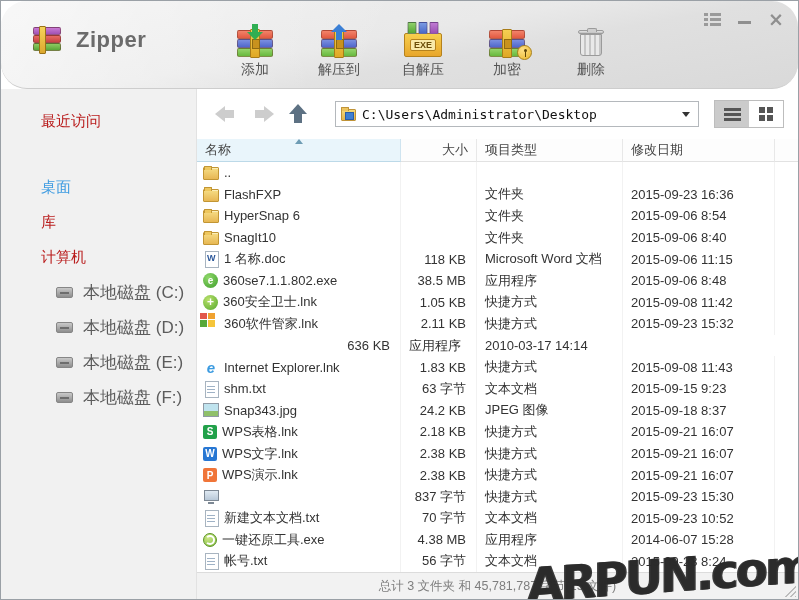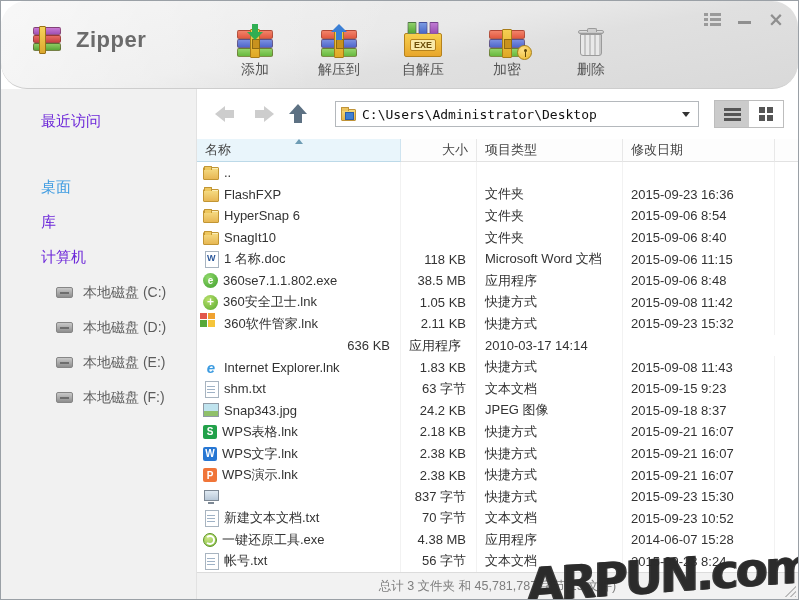--- a/index.html
+++ b/index.html
@@ -66,23 +66,23 @@
 
   .win-controls { position:absolute; right:14px; top:12px; display:flex; gap:17px; align-items:center; }
   .menu-icon { width:17px; height:13px; display:flex; flex-direction:column; justify-content:space-between; }
   .menu-icon i { height:3px; background:linear-gradient(to right,#9a9a9a 0 4px,rgba(0,0,0,0) 4px 6px,#9a9a9a 6px 100%); }
   .min-icon { width:13px; height:3px; background:#8f8f8f; margin-top:5px; }
   .close-icon { font-size:19px; color:#8f8f8f; font-weight:bold; line-height:13px; font-family:"DejaVu Sans",sans-serif; }
 
   
   .main { flex:1; display:flex; min-height:0; }
   .sidebar { width:196px; flex:none; background:#f1f1f1; border-right:1px solid #e2e2e2; padding-top:15px; }
-  .side-item { height:35px; display:flex; align-items:center; padding-left:40px; font-size:15px; color:#6d28d9; cursor:default; }
+  .side-item { height:35px; display:flex; align-items:center; padding-left:40px; font-size:15px; color:#b91c1c; cursor:default; }
   .side-item.active { color:#3b9ae1;margin-top:31px; }
-  .drive-item { height:35px; display:flex; align-items:center; gap:10px; padding-left:55px; font-size:14px; color:#5c5c5c; cursor:default; }
+  .drive-item { height:35px; display:flex; align-items:center; gap:10px; padding-left:55px; font-size:17px; color:#5c5c5c; cursor:default; }
   .disk-icon { width:17px; height:11px; border-radius:2px; border:1px solid #868686;
      background:linear-gradient(#c9c9c9,#8e8e8e); position:relative; flex:none; }
   .disk-icon::after { content:''; position:absolute; left:3px; top:4px; width:9px; height:2px; background:#6d6d6d; }
 
   .content { flex:1; display:flex; flex-direction:column; min-width:0; position:relative; background:#fff; }
 
   
   .addressbar { height:50px; flex:none; display:flex; align-items:center; padding:0 14px 0 18px; gap:15px; background:#fff; }
   .nav-arrow { width:22px; height:16px; position:relative; flex:none; cursor:default; }
   .nav-arrow .head { position:absolute; width:0; height:0; }

